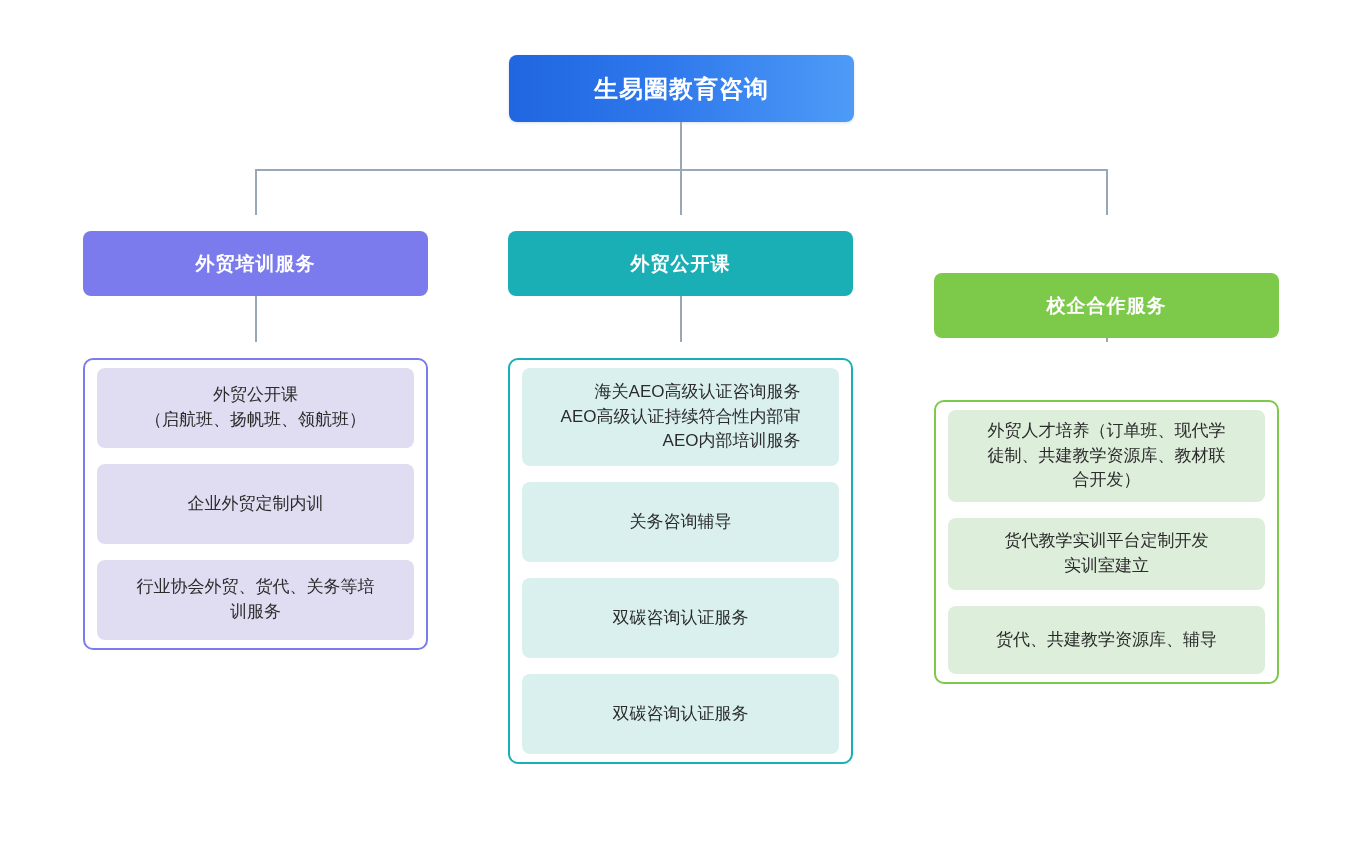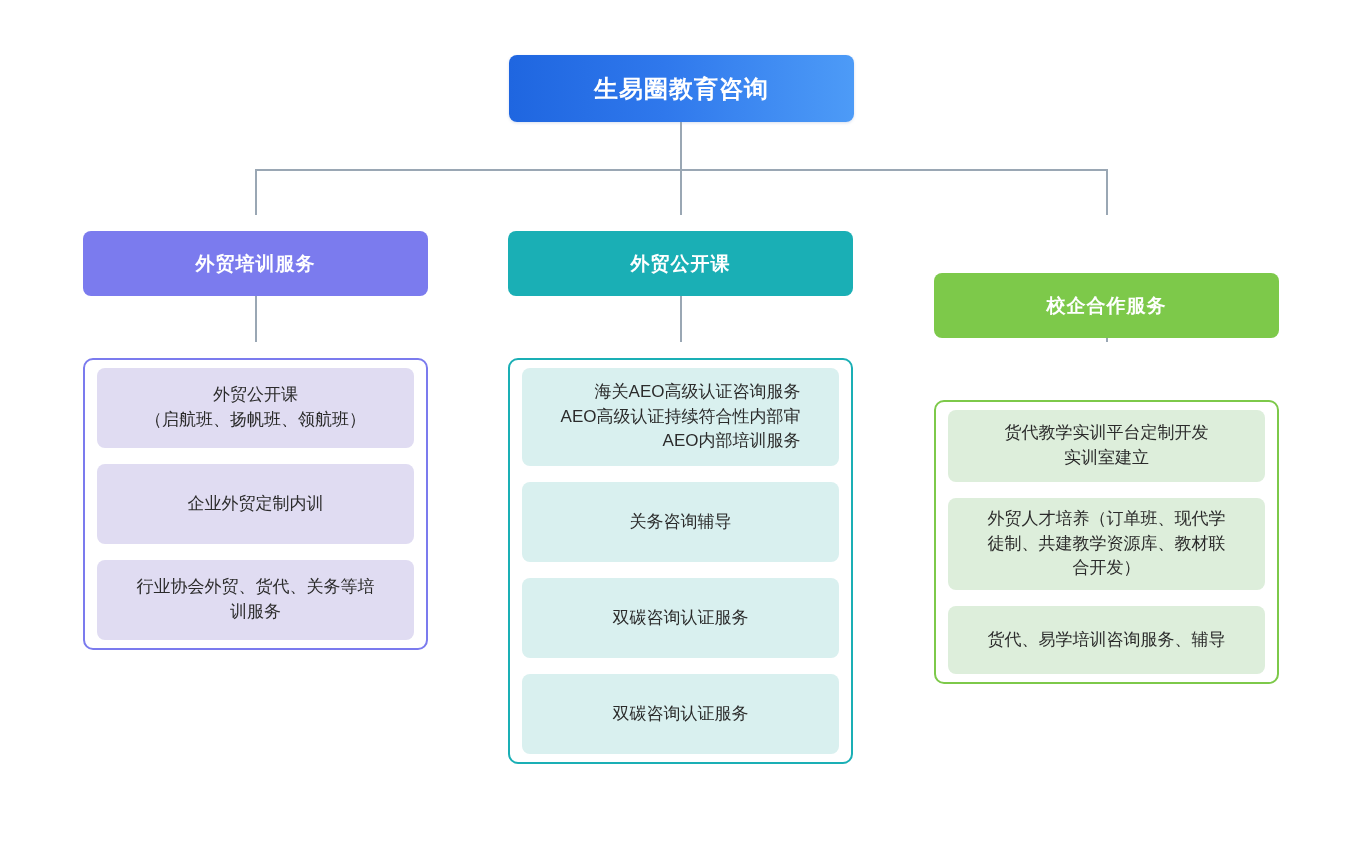--- a/index.html
+++ b/index.html
@@ -159,22 +159,22 @@
 AEO内部培训服务</div>
       <div class="svc-card">关务咨询辅导</div>
       <div class="svc-card">双碳咨询认证服务</div>
       <div class="svc-card">双碳咨询认证服务</div>
     </div>
   </div>
 
   <div class="column col-3">
     <div class="cat-header green">校企合作服务</div>
     <div class="panel green">
-      <div class="svc-card h2">货代教学实训平台定制开发
-实训室建立</div>
       <div class="svc-card h3">外贸人才培养（订单班、现代学
 徒制、共建教学资源库、教材联
 合开发）</div>
-      <div class="svc-card h1">货代、易学培训咨询服务、辅导</div>
+      <div class="svc-card h2">货代教学实训平台定制开发
+实训室建立</div>
+      <div class="svc-card h1">货代、共建教学资源库、辅导</div>
     </div>
   </div>
 
 </div>
 
 </body></html>

